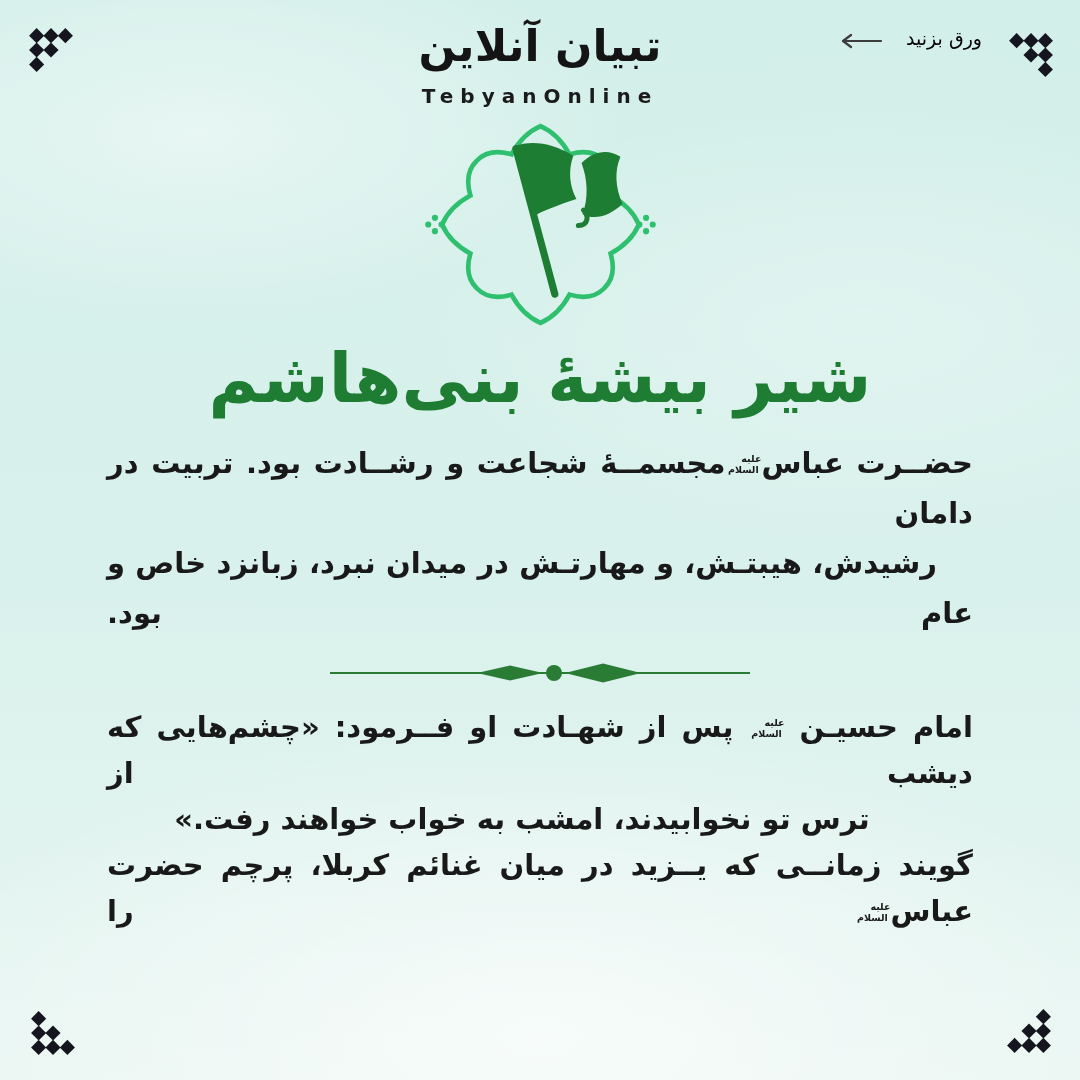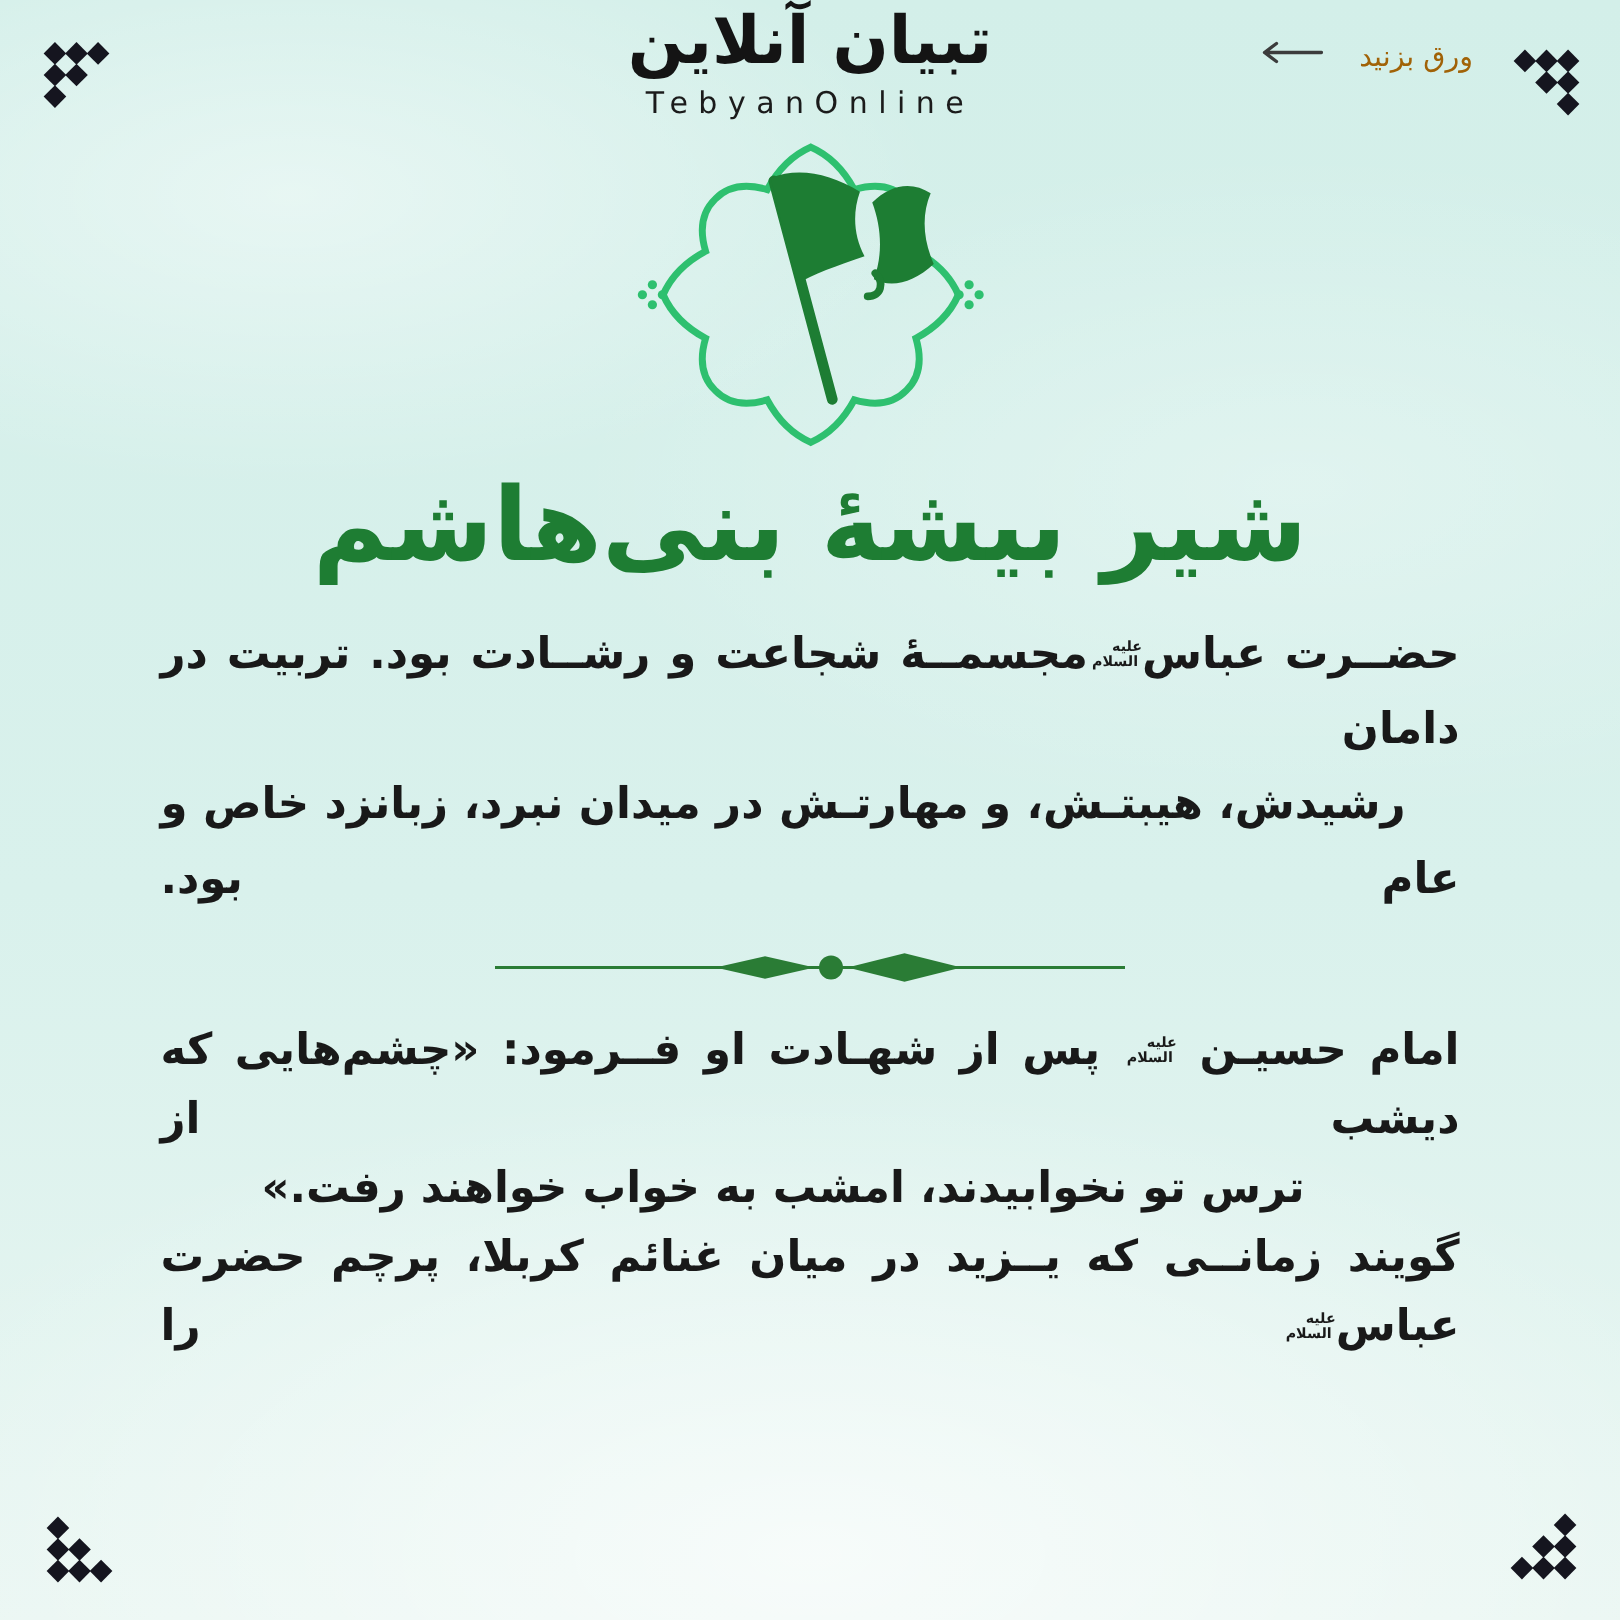--- a/index.html
+++ b/index.html
@@ -11,26 +11,26 @@
       radial-gradient(700px 320px at 80% 30%, rgba(255,255,255,.25), rgba(255,255,255,0) 70%),
       radial-gradient(900px 420px at 50% 96%, rgba(255,255,255,.65), rgba(255,255,255,0) 75%),
       linear-gradient(180deg,#d3efe9 0%,#d9f1ec 55%,#e9f6f2 100%);
   }
   .corner{position:absolute;width:46px;height:46px;color:#15151f}
   .corner.tl{top:27px;left:28px}
   .corner.tr{top:32px;right:26px}
   .corner.bl{bottom:24px;left:30px}
   .corner.br{bottom:26px;right:28px}
 
-  .swipe{position:absolute;top:27px;right:98px;display:flex;align-items:flex-start;gap:24px;color:#a16207}
+  .swipe{position:absolute;top:27px;right:98px;display:flex;align-items:flex-end;gap:24px;color:#000000}
   .swipe-label{font-size:19px;direction:rtl;white-space:nowrap}
 
-  .header{text-align:center;padding-top:4px}
+  .header{text-align:center;padding-top:22px}
   .logo-fa{font-size:44px;font-weight:700;color:#141414;direction:rtl;line-height:1.1}
-  .logo-en{font-size:20px;font-weight:400;letter-spacing:7px;color:#1b1b1b;margin-top:4px}
+  .logo-en{font-size:20px;font-weight:700;letter-spacing:7px;color:#1b1b1b;margin-top:14px}
 
   .emblem{display:block;margin:14px auto 0;overflow:visible}
 
   .title{margin:12px 0 0;text-align:center;font-size:68px;font-weight:700;color:#1e7d33;direction:rtl}
 
   .content{width:866px;margin:20px auto 0;direction:rtl;color:#191919;font-weight:700}
   .line{text-align:justify;text-align-last:justify}
   .line.center{text-align:left;text-align-last:center}
   .para1 .line{font-size:29px;line-height:50px}
   .para2 .line{font-size:29px;line-height:46px}

